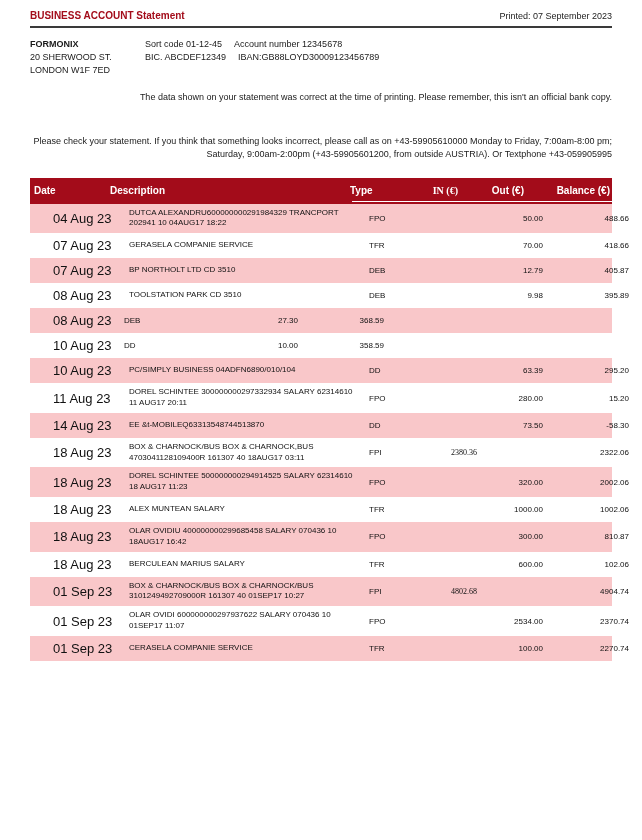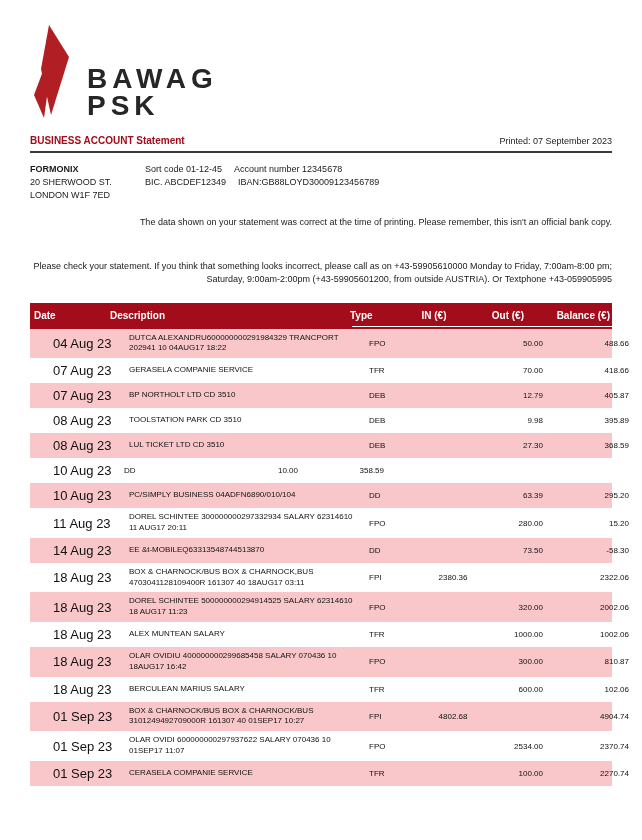--- a/index.html
+++ b/index.html
@@ -31,41 +31,33 @@
   .stmt-table { margin:16px 30px 0 30px; width:582px; }
   .thead {
     background:#a30c1a; color:#ffffff; display:flex; height:26px; align-items:center;
     font-weight:bold; font-size:10px; position:relative;
   }
   .thead::after { content:""; position:absolute; left:322px; right:0; bottom:2px; height:1px; background:#ffffff; }
   .cell { flex:0 0 auto; }
   .c-date { width:75px; padding-left:4px; }
   .c-desc { width:245px; padding-left:5px; }
   .c-type { width:60px; }
-  .c-in   { width:48px; text-align:center; }
+  .c-in   { width:48px; text-align:right;font-family:Liberation Serif, serif; }
   .c-out  { width:66px; text-align:right; }
   .c-bal  { width:88px; text-align:right; padding-right:2px; }
   .trow { display:flex; min-height:25px; align-items:center; font-size:8px; color:#111; }
   .trow:nth-child(odd) { background:#f9c7c9; }
   .trow .c-date { font-weight:normal; font-size:13px;margin-left:19px; }
   .trow .c-desc { padding-top:4px; padding-bottom:4px; padding-right:16px; line-height:1.35; }
 </style>
 </head>
 <body>
 
 <div class="page">
 
-  <div class="logo-row">
-    <svg class="logo-mark" viewBox="0 0 40 94" xmlns="http://www.w3.org/2000/svg">
-      <polygon points="18,0 38,32 20,90 10,44" fill="#b11f24"></polygon>
-      <polygon points="12,46 18,57 13,93 3,70" fill="#b11f24"></polygon>
-    </svg>
-    <div class="logo-text"><span>BAWAG</span>
-<span>PSK</span></div>
-  </div>
 
   <div class="title-row">
     <span class="stmt-title">BUSINESS ACCOUNT Statement</span>
     <span class="printed">Printed: 07 September 2023</span>
   </div>
   <hr class="rule">
 
   <div class="account-block">
     <div class="acct-left">
       <div class="acct-name">FORMONIX</div>
@@ -124,21 +116,20 @@
         <div class="trow">
           <div class="cell c-date">08 Aug 23</div>
           <div class="cell c-desc">TOOLSTATION PARK CD 3510</div>
           <div class="cell c-type">DEB</div>
           <div class="cell c-in"></div>
           <div class="cell c-out">9.98</div>
           <div class="cell c-bal">395.89</div>
         </div>
         <div class="trow">
           <div class="cell c-date">08 Aug 23</div>
-          <div class="cell c-desc">LUL TICKET LTD CD 3510</div>
           <div class="cell c-type">DEB</div>
           <div class="cell c-in"></div>
           <div class="cell c-out">27.30</div>
           <div class="cell c-bal">368.59</div>
         </div>
         <div class="trow">
           <div class="cell c-date">10 Aug 23</div>
           <div class="cell c-type">DD</div>
           <div class="cell c-in"></div>
           <div class="cell c-out">10.00</div>

